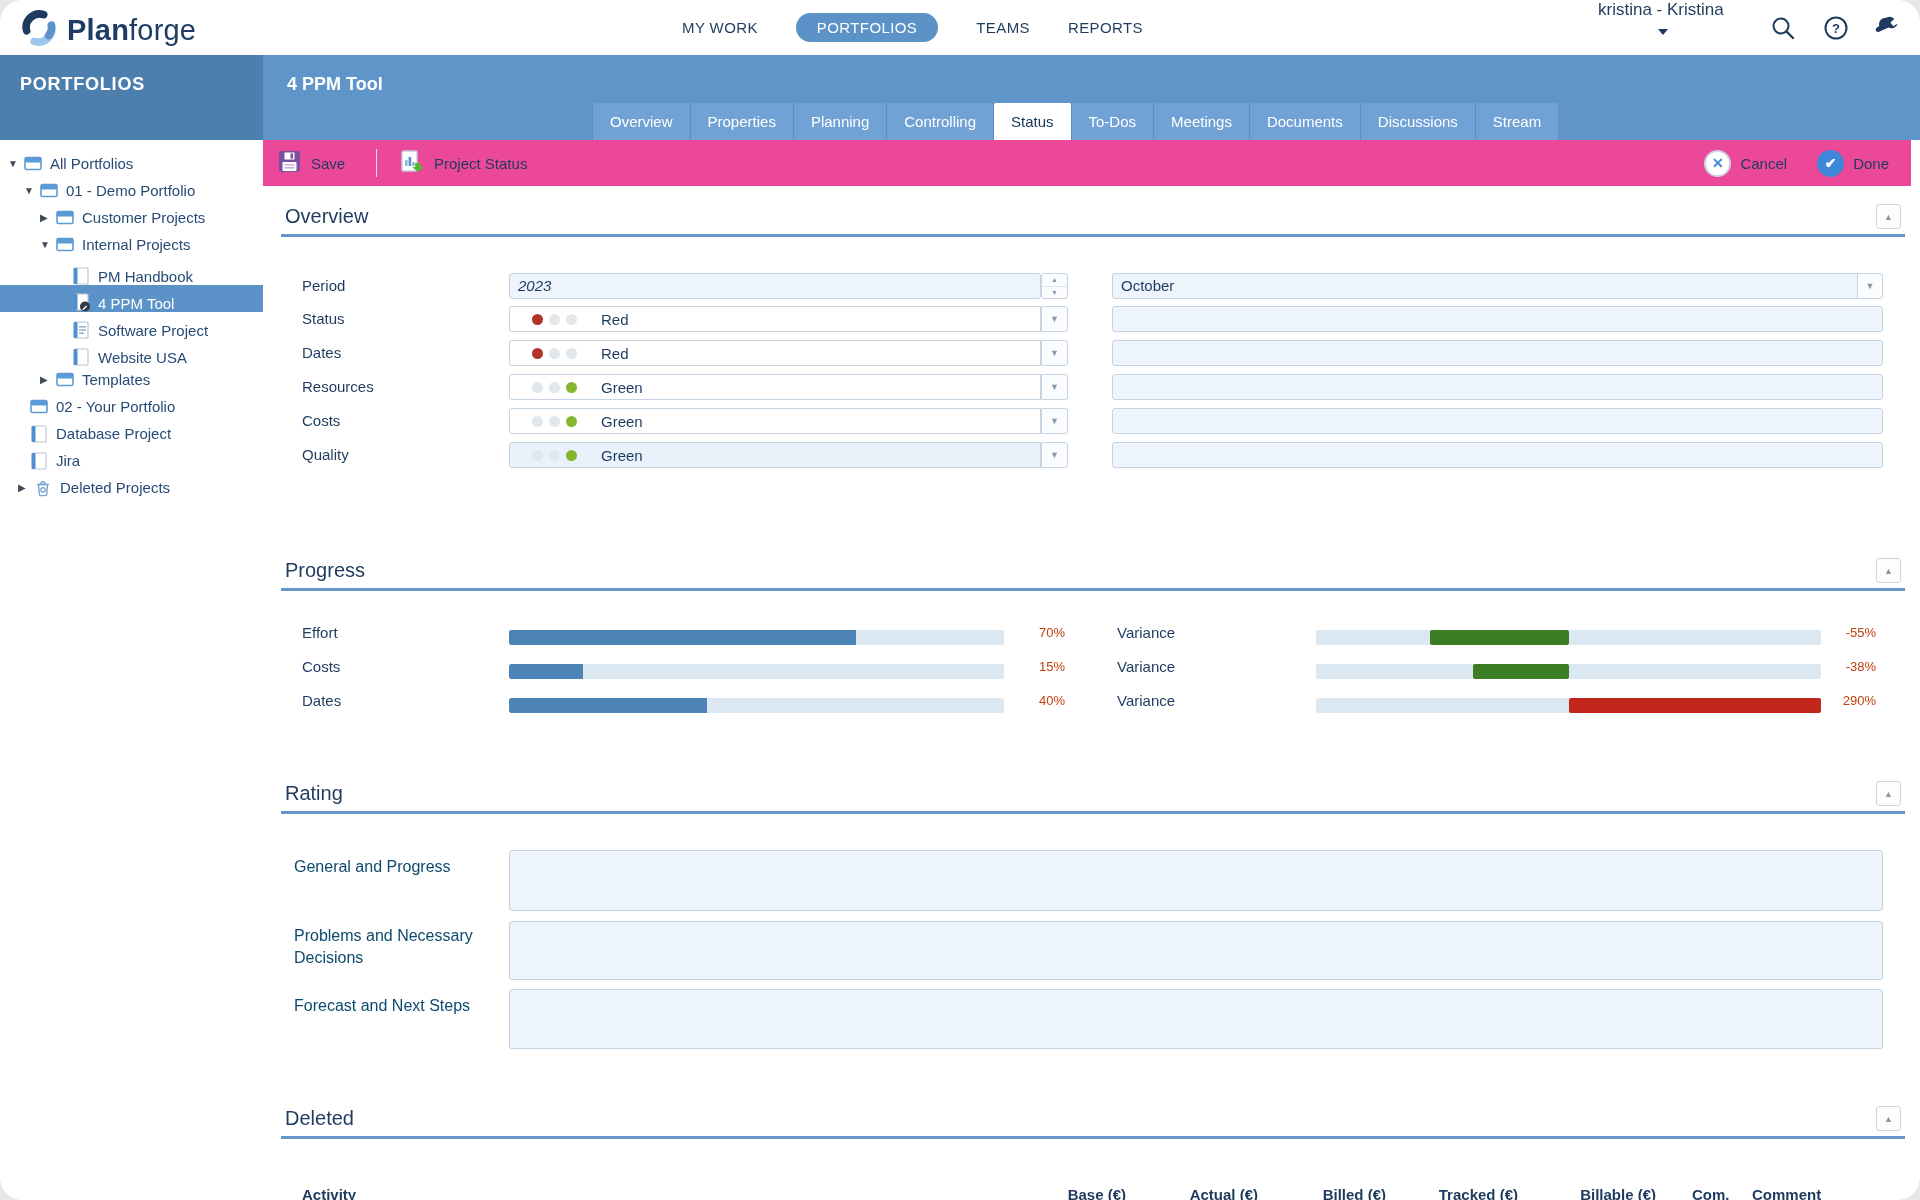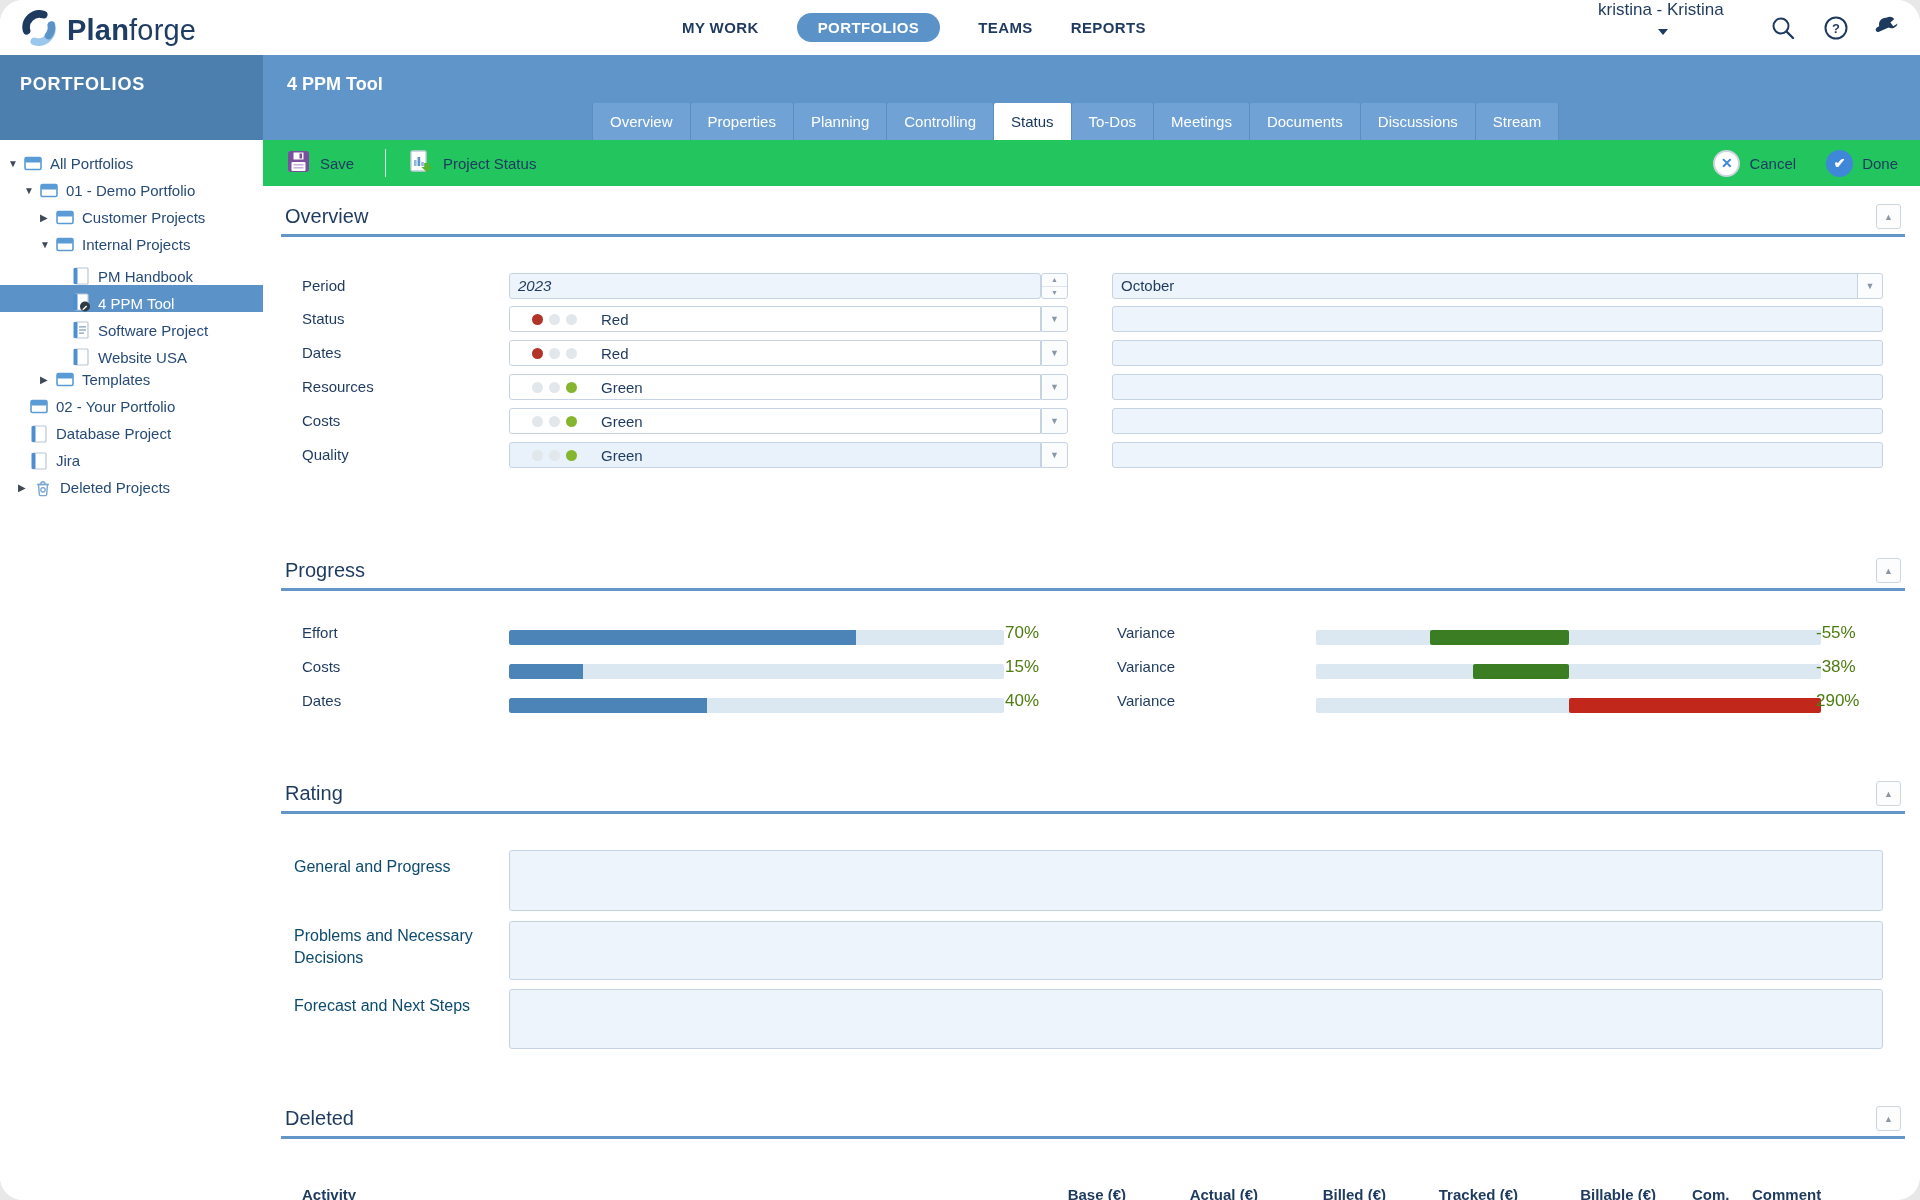--- a/index.html
+++ b/index.html
@@ -6,38 +6,38 @@
   body { font-family:"Liberation Sans", sans-serif; background:#e8e8e8; }
   .screen { position:relative; width:1920px; height:1200px; background:#fff; overflow:hidden;border-radius:23px; }
 
   
   .topbar { position:absolute; top:0; left:0; width:1920px; height:55px; background:#fff; }
   .logo { position:absolute; left:20px; top:9px; display:flex; align-items:center; gap:9px; }
   .logo-text { font-size:29px; color:#1e3c64; letter-spacing:0.2px; }
   .logo-text .bold { font-weight:700; }
   .logo-text .light { font-weight:400; }
   .nav { position:absolute; left:682px; top:0; height:55px; display:flex; align-items:center; gap:38px; }
-  .nav-item { font-size:15px; font-weight:700; color:#1e3a5f; letter-spacing:0.4px; cursor:pointer; white-space:nowrap; }
+  .nav-item { font-size:15px; font-weight:400; color:#1e3a5f; letter-spacing:0.4px; cursor:pointer; white-space:nowrap; }
   .nav-item.active { background:#5b92c8; color:#fff; padding:6px 21px; border-radius:16px; }
   .user { position:absolute; left:1598px; top:0; height:55px; display:flex; align-items:center; gap:6px; font-size:17px; color:#1e3a5f; cursor:pointer;flex-direction:column; }
   .caret-down { display:inline-block; width:0; height:0; border-left:5px solid transparent; border-right:5px solid transparent; border-top:6px solid #1e3a5f; margin-left:4px; margin-top:3px; }
   .top-icon { position:absolute; top:15px; width:26px; height:26px; cursor:pointer; }
 
   
   .band { position:absolute; top:55px; left:0; width:1920px; height:85px; background:#6095ca; }
   .band-sidebar { position:absolute; top:0; left:0; width:263px; height:85px; background:#4d7fae; }
   .band-sidebar-title { position:absolute; left:20px; top:19px; color:#fff; font-size:18px; font-weight:700; letter-spacing:0.8px; }
   .page-title { position:absolute; left:287px; top:19px; color:#fff; font-size:18px; font-weight:700; }
   .tabs { position:absolute; left:592px; bottom:0; display:flex; }
   .tab { height:37px; line-height:37px; padding:0 17px; background:#70a2d5; color:#fff; font-size:15px; border-right:1px solid #5b8dc0; border-top-left-radius:2px; border-top-right-radius:2px; cursor:pointer; white-space:nowrap; }
   .tab:first-child { border-left:1px solid #5b8dc0; }
   .tab.active { background:#fff; color:#16365c; }
 
   
-  .toolbar { position:absolute; top:140px; left:263px; width:1657px; height:46px; background:#22c55e; }
+  .toolbar { position:absolute; top:140px; left:254px; width:1657px; height:46px; background:#ec4899; }
   .tool-btn { position:absolute; top:0; height:46px; display:flex; align-items:center; gap:10px; font-size:15px; color:#1e3a5f; cursor:pointer; }
   .tool-sep { position:absolute; left:122px; top:9px; width:1px; height:28px; background:#d8dee5; }
   .toolbar-right { position:absolute; right:22px; top:0; height:46px; display:flex; align-items:center; gap:30px; }
   .tool-btn2 { display:flex; align-items:center; gap:9px; font-size:15px; color:#1e3a5f; cursor:pointer; }
   .circle-x { width:27px; height:27px; border-radius:50%; border:2px solid #ccd5de; display:flex; align-items:center; justify-content:center; color:#3f87d8; font-size:14px; font-weight:700; background:#fff; }
   .circle-check { width:27px; height:27px; border-radius:50%; background:#3f87d8; display:flex; align-items:center; justify-content:center; color:#fff; font-size:14px; font-weight:700; }
 
   
   .sidebar { position:absolute; top:140px; left:0; width:263px; height:1060px; background:#fff; padding-top:10px; }
   .tree-row { position:relative; height:27px; display:flex; align-items:center; font-size:15px; color:#274b77; cursor:pointer; white-space:nowrap; }
@@ -59,21 +59,21 @@
   .spinner span { flex:1; display:flex; align-items:center; justify-content:center; font-size:7px; color:#8a97a5; }
   .spinner span:first-child { border-bottom:1px solid #dde4ec; }
   .dd-btn { position:absolute; width:26px; height:26px; border:1px solid #c6d3e2; border-radius:0 3px 3px 0; background:#fbfcfe; display:flex; align-items:center; justify-content:center; font-size:9px; color:#8a97a5; cursor:pointer; }
   .dropdown { position:absolute; height:26px; border:1px solid #c6d3e2; border-radius:3px 0 0 3px; background:#fff; display:flex; align-items:center; cursor:pointer; }
   .dots { display:flex; gap:6px; margin-left:22px; }
   .dot { width:11px; height:11px; border-radius:50%; background:#e2e7ec; }
   .dd-text { margin-left:24px; font-size:15px; color:#1e3a5f; }
 
   .pbar { position:absolute; width:495px; height:15px; background:#dbe7f1; border-radius:2px; overflow:hidden; }
   .pfill { height:100%; background:#4d84b8; border-radius:2px 0 0 2px; }
-  .pct { position:absolute; width:60px; font-size:17px; color:#4d7c0f; text-align:left; height:16px; line-height:16px; }
+  .pct { position:absolute; width:60px; font-size:13px; color:#c2410c; text-align:right; height:16px; line-height:16px; }
   .vbar { position:absolute; width:505px; height:15px; background:#dce8f1; border-radius:2px; }
   .vfill { position:absolute; top:0; height:100%; border-radius:2px; }
 
   .ta { position:absolute; left:509px; width:1374px; border:1px solid #c6d3e2; border-radius:3px; background:#eef4fb; }
   .r-label { position:absolute; left:294px; width:200px; font-size:16px; color:#0c4a6e; line-height:22px; }
 
   .th { position:absolute; font-size:15px; font-weight:700; color:#1e3a5f; height:18px; line-height:18px; }
   .th.num { text-align:right; width:110px; }
 </style>
 </head>

